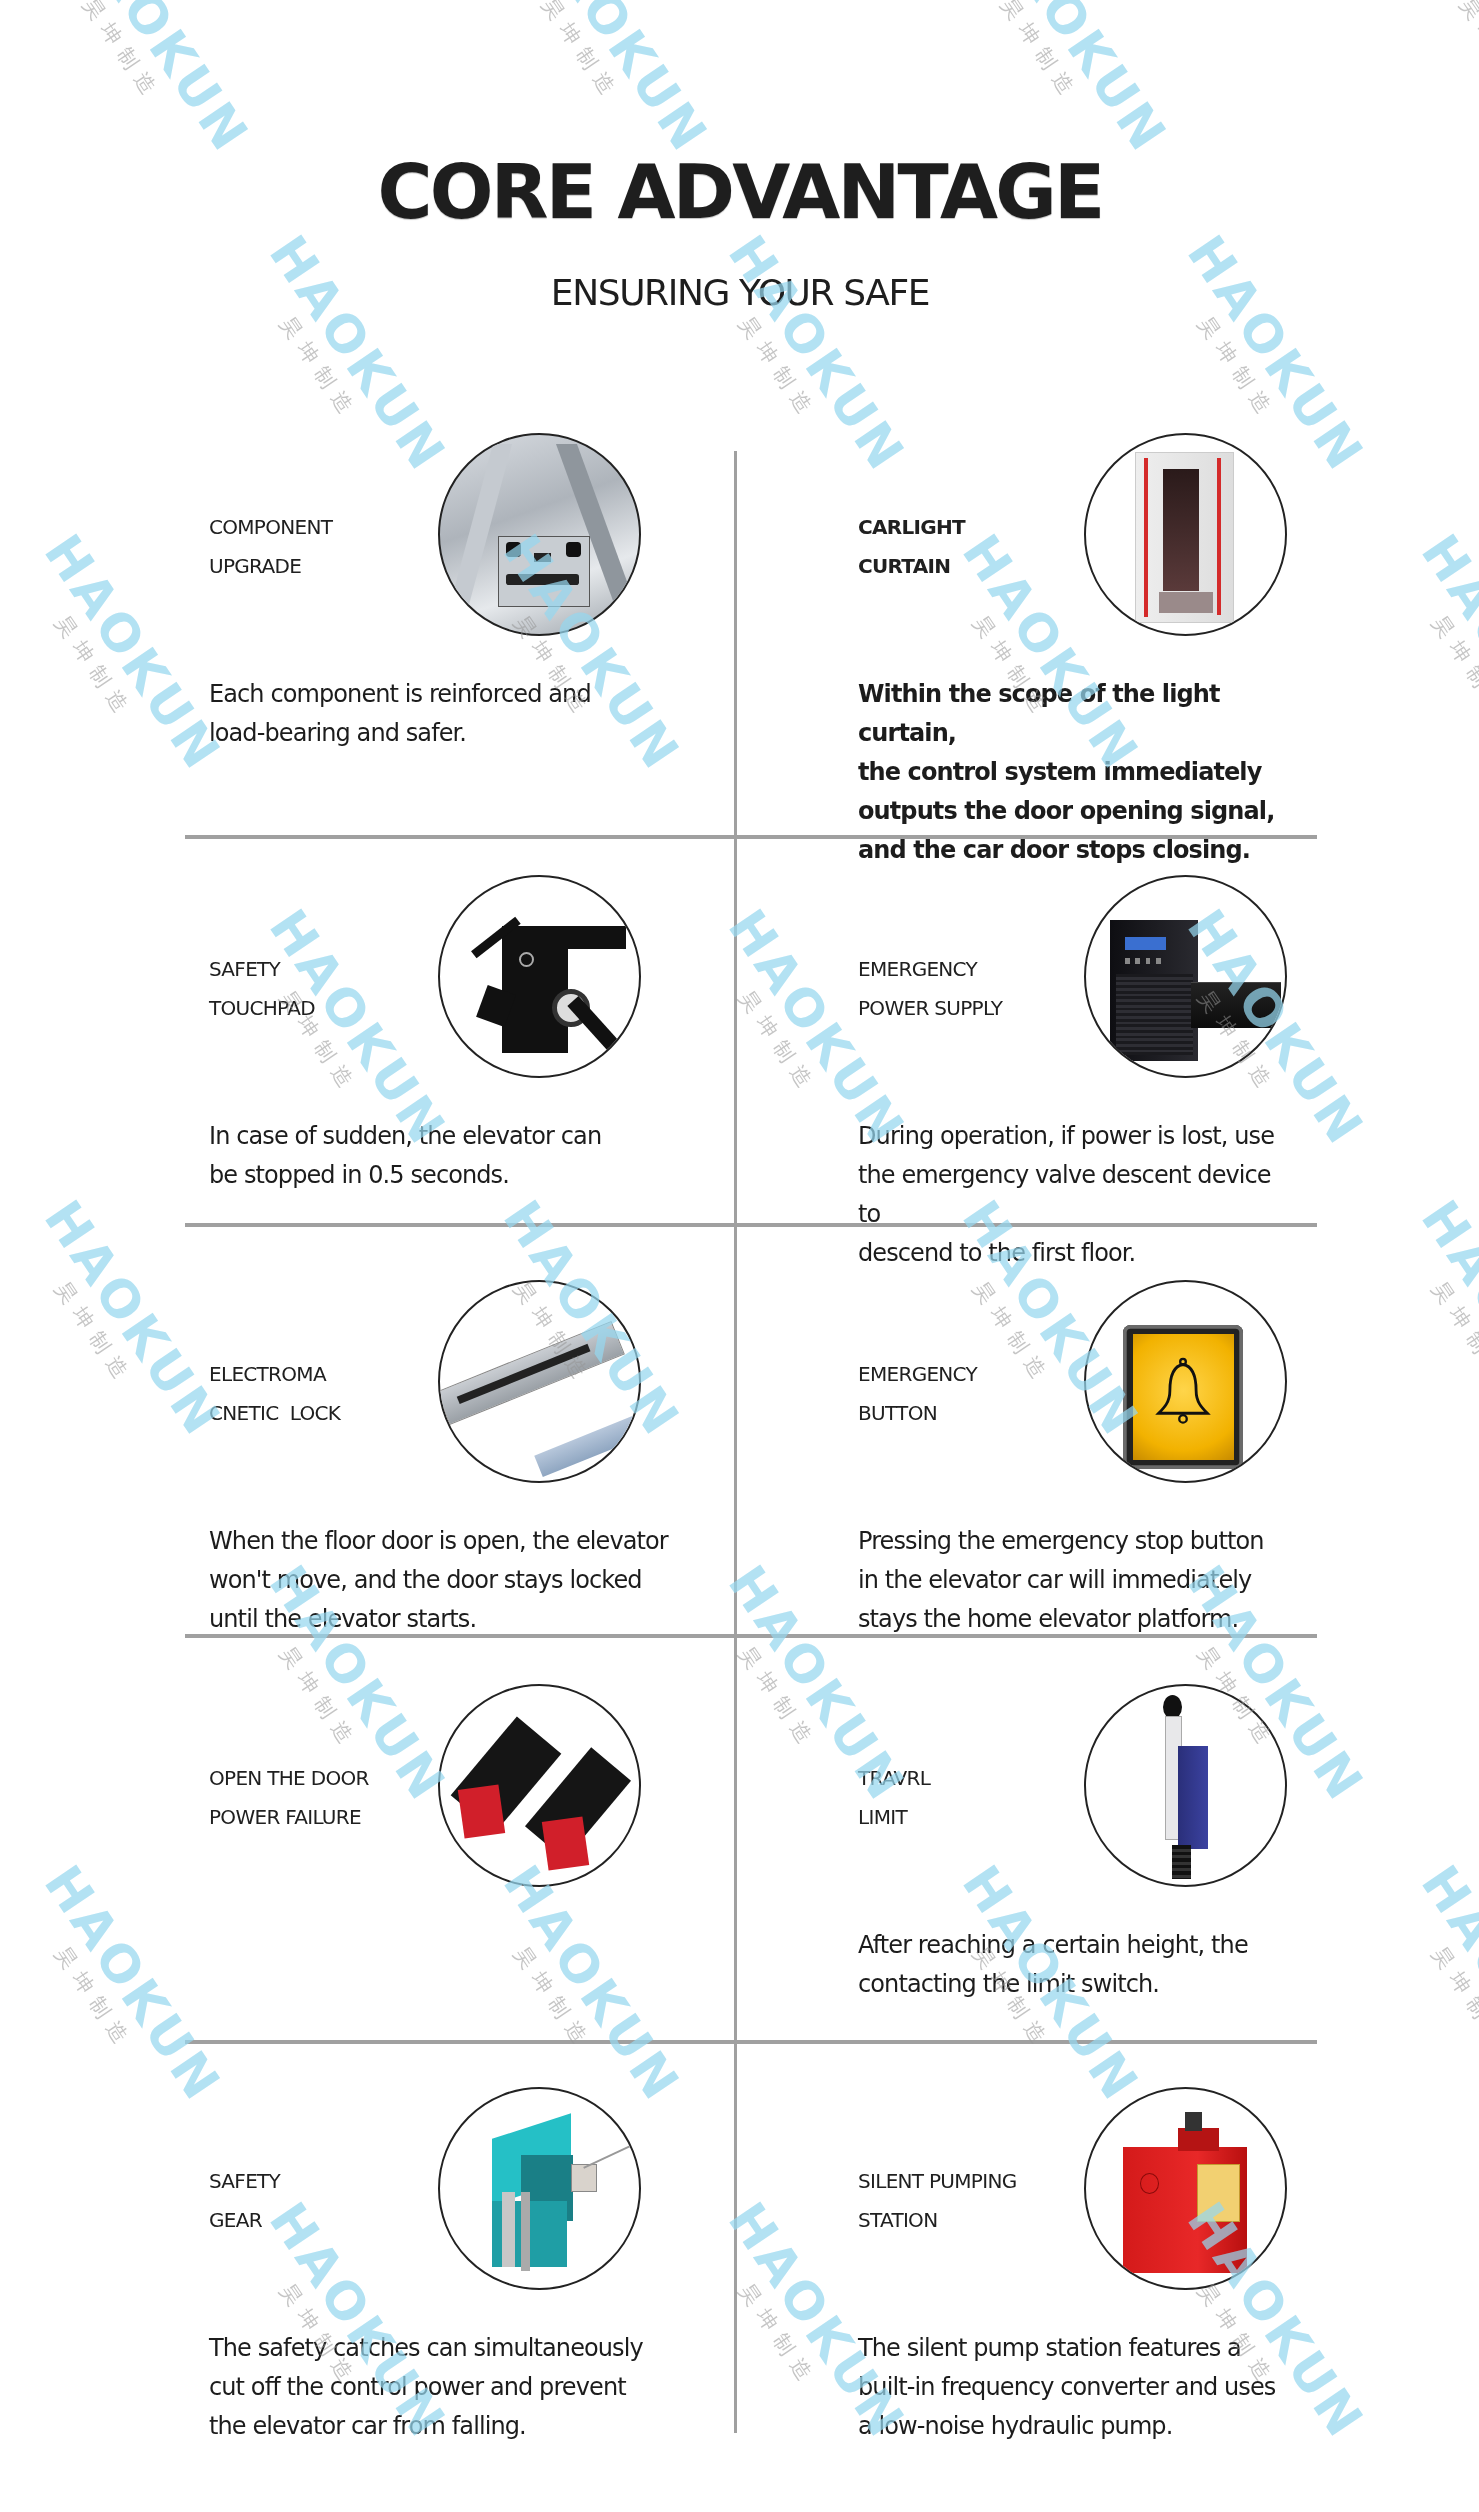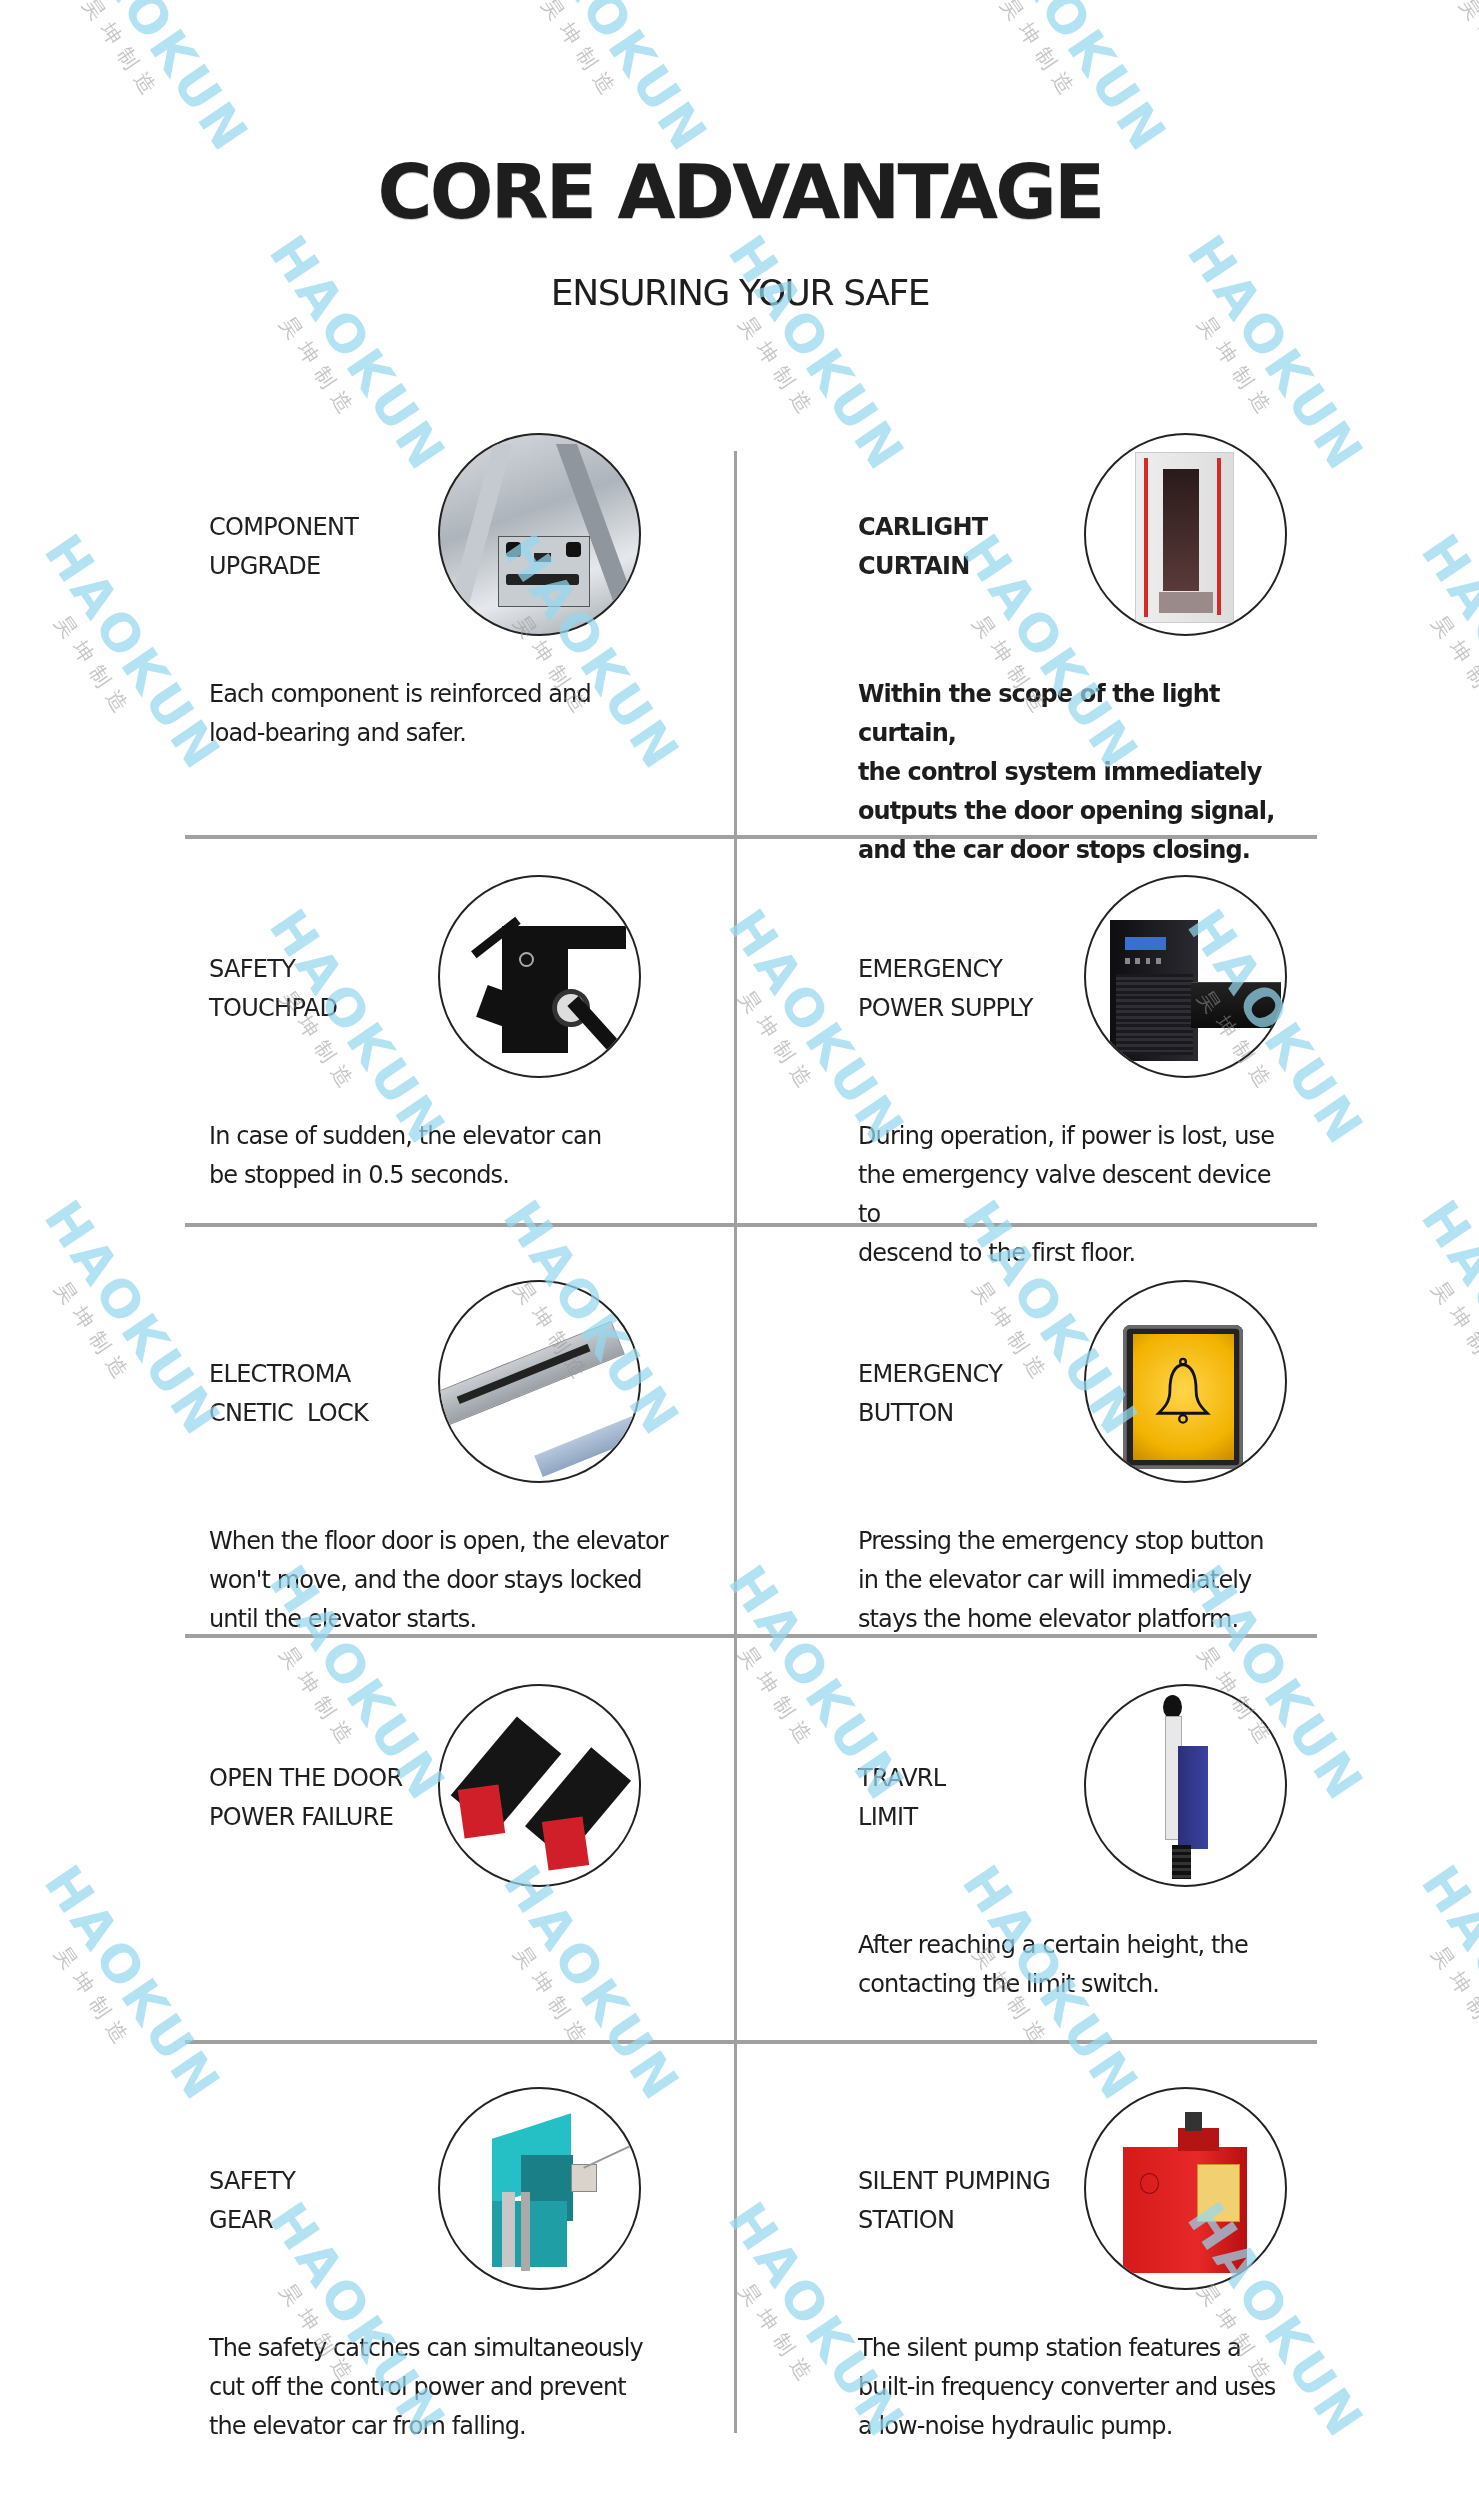--- a/index.html
+++ b/index.html
@@ -16,21 +16,21 @@
            font-family:"DejaVu Sans", sans-serif; font-weight:bold; font-size:75px; letter-spacing:-2.8px;
            color:#1e1e1e; text-shadow: 0 0.9px 0.9px rgba(0,0,0,0.25); }
   .subtitle { position:absolute; left:0; width:1480px; top:272px; text-align:center;
               font-family:"DejaVu Sans", sans-serif; font-size:36px; letter-spacing:-1.4px; color:#1e1e1e; }
 
   .vline { position:absolute; left:734px; top:451px; width:2.8px; height:1982px; background:#a0a0a0; }
   .hline { position:absolute; left:185px; width:1132px; height:3.7px; background:#a0a0a0; }
 
   .cell { position:absolute; width:553px; height:403px; }
   .cell .heading { position:absolute; top:75px; left:24px; width:215px;
-                   font-family:"DejaVu Sans", sans-serif; font-size:24px; line-height:39px;
+                   font-family:"DejaVu Sans", sans-serif; font-size:20px; line-height:39px;
                    letter-spacing:-0.7px; color:#202020; text-transform:uppercase; }
   .cell .heading span { display:block; white-space:nowrap; }
   .cell .desc { position:absolute; top:242px; left:24px; width:506px;
                 font-family:"DejaVu Sans", sans-serif; font-size:24px; line-height:39px;
                 letter-spacing:-0.9px; color:#1c1c1c; }
   .cell .disc { position:absolute; top:0; width:199px; height:199px; border-radius:50%;
                 border:2.8px solid #222; background:#fff; overflow:hidden; }
   .left .disc { left:253px; }
   .right .disc { left:348px; }
   .right .heading, .right .desc { left:122px; }

